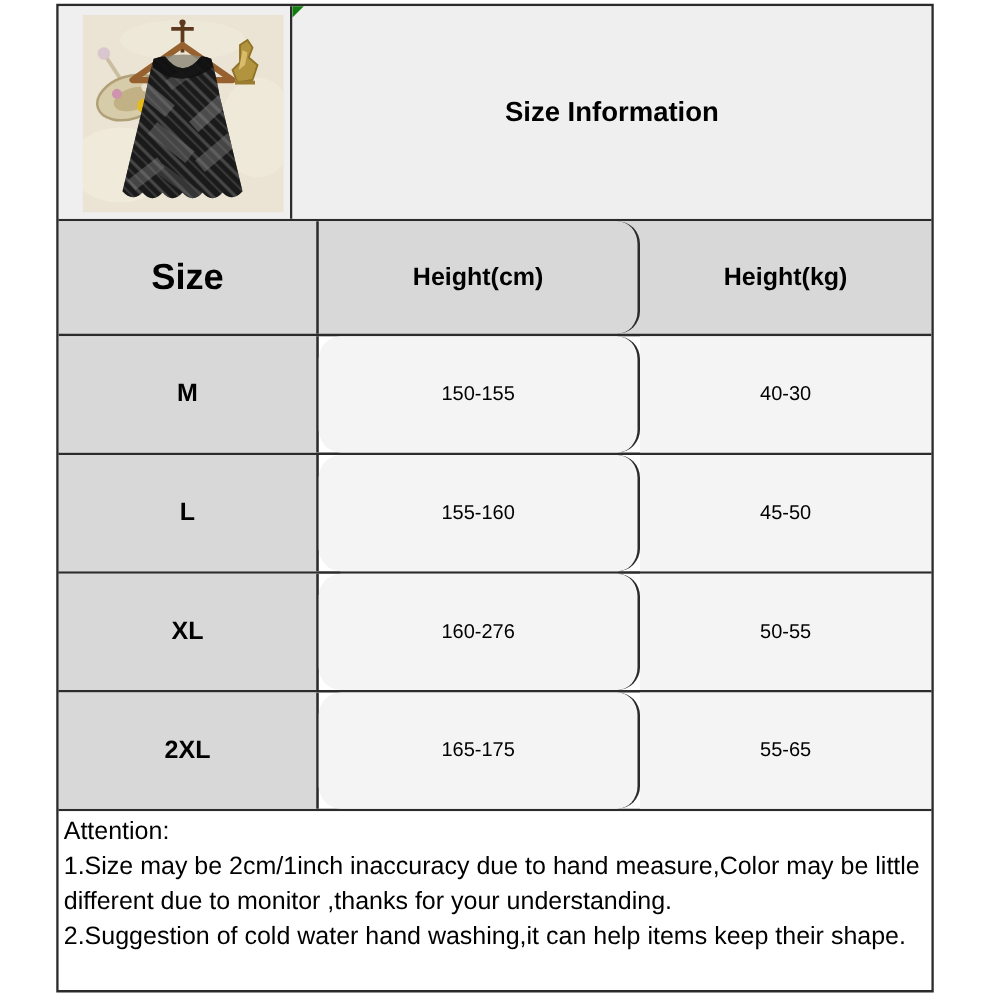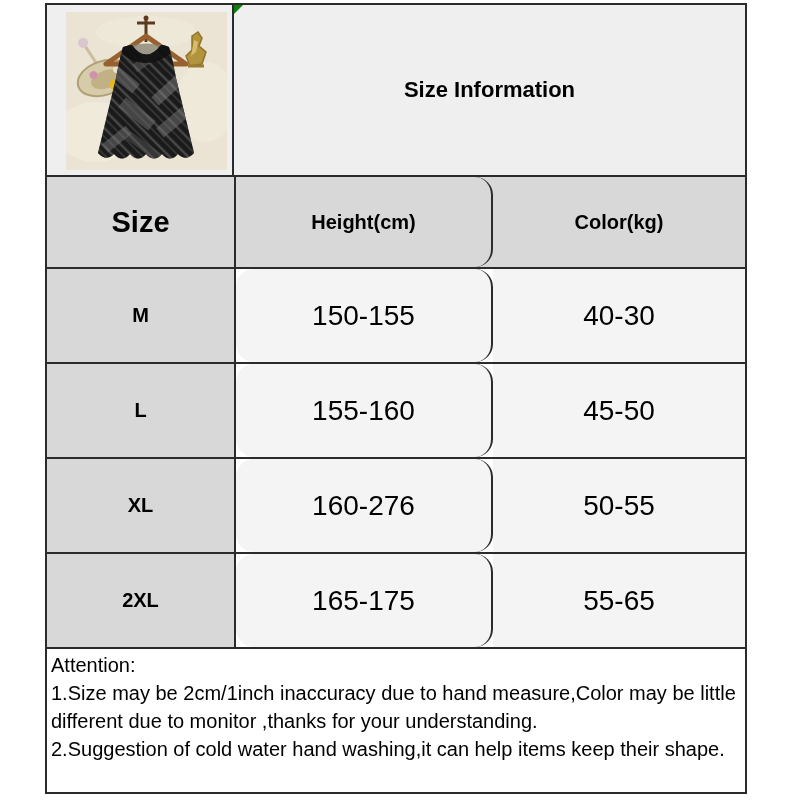--- a/index.html
+++ b/index.html
@@ -35,30 +35,30 @@
   .title-cell{flex:1;background:var(--top-bg);position:relative;}
   .title-text{font-size:22px;font-weight:bold;}
   .corner-flag{
     position:absolute;left:0;top:0;width:0;height:0;
     border-top:9px solid var(--comment-green);
     border-right:9px solid transparent;
   }
 
   
   .row-head{height:92px;background:var(--header-bg);}
-  .c1{width:189px;}
+  .c1{width:208px;}
   .c2{width:257px;border-radius:18px;}
   .c3{flex:1;}
   .size-head{font-size:29px;font-weight:bold;}
   .col-head{font-size:20px;font-weight:bold;}
 
   
   .row-data{height:95px;}
   .row-data .c1{background:var(--header-bg);font-size:20px;font-weight:bold;}
-  .row-data .c2,.row-data .c3{background:var(--cell-bg);font-size:28px;font-weight:400;}
+  .row-data .c2,.row-data .c3{background:var(--cell-bg);font-size:16px;font-weight:400;}
 
   
   .attention-cell{flex:1;background:#ffffff;padding:2px 6px 0 4px;}
   .attention-line{font-size:20px;line-height:28px;white-space:nowrap;}
 </style>
 </head>
 <body>
 
 <div class="size-chart">
 
@@ -136,21 +136,21 @@
     </div>
     <div class="cell title-cell">
       <span class="corner-flag"></span>
       <span class="title-text">Size Information</span>
     </div>
   </div>
 
   <div class="tr row-head b-b">
     <div class="cell c1 b-r size-head">Size</div>
     <div class="cell c2 b-r col-head">Height(cm)</div>
-    <div class="cell c3 col-head">Color(kg)</div>
+    <div class="cell c3 col-head">Height(kg)</div>
   </div>
 
   <div class="tr row-data b-b">
     <div class="cell c1 b-r">M</div>
     <div class="cell c2 b-r">150-155</div>
     <div class="cell c3">40-30</div>
   </div>
   <div class="tr row-data b-b">
     <div class="cell c1 b-r">L</div>
     <div class="cell c2 b-r">155-160</div>

